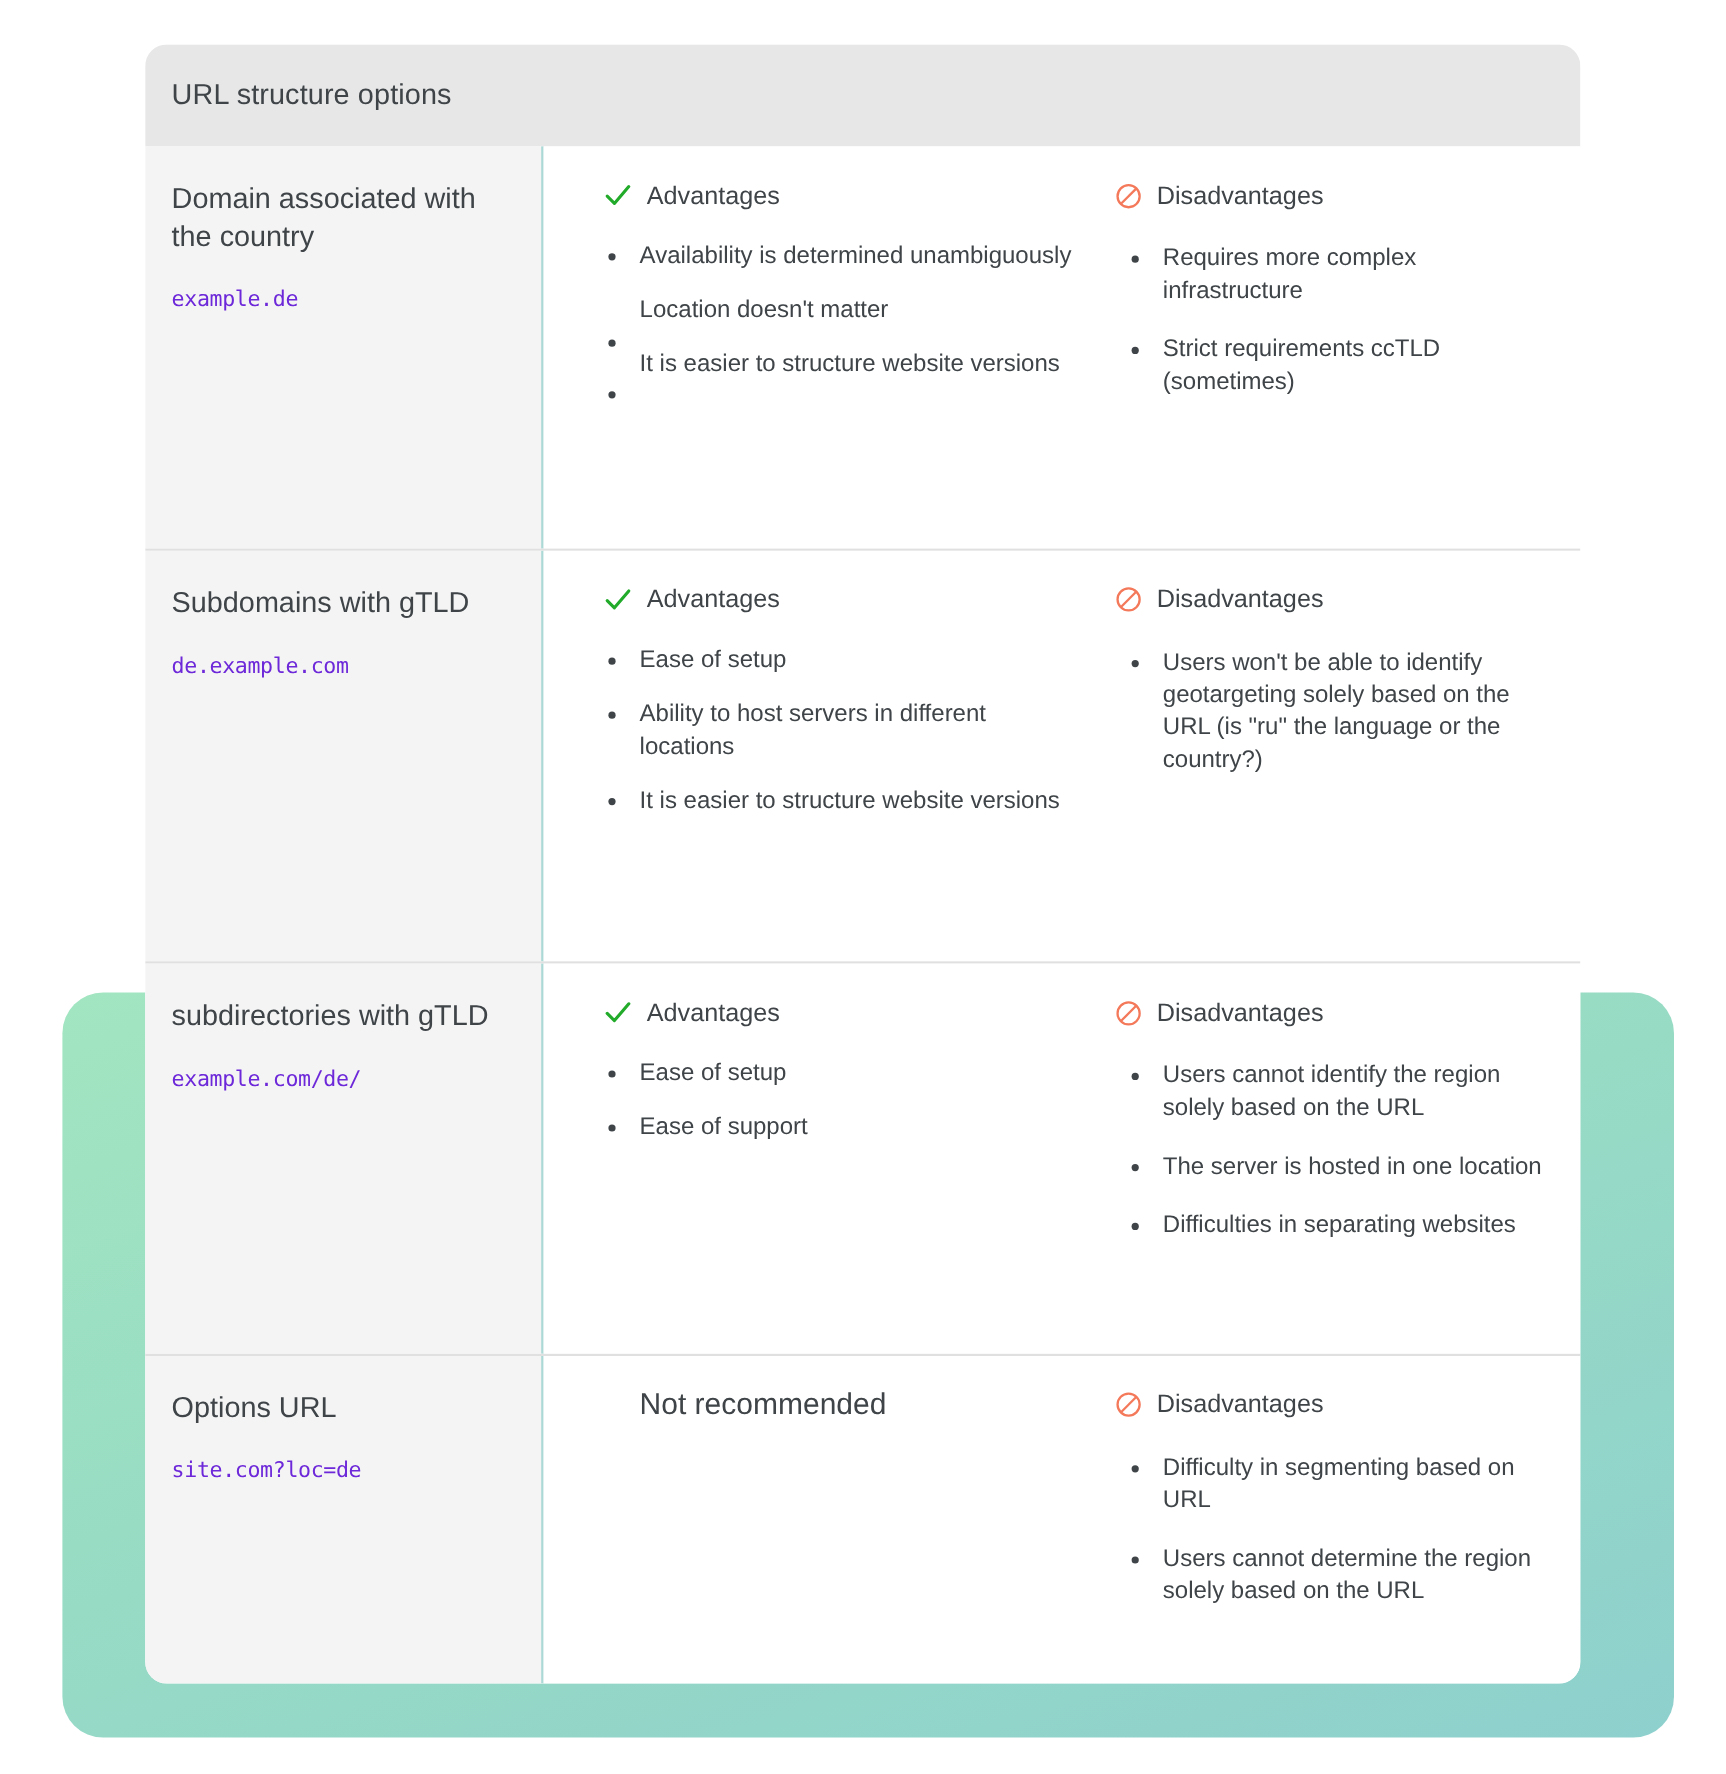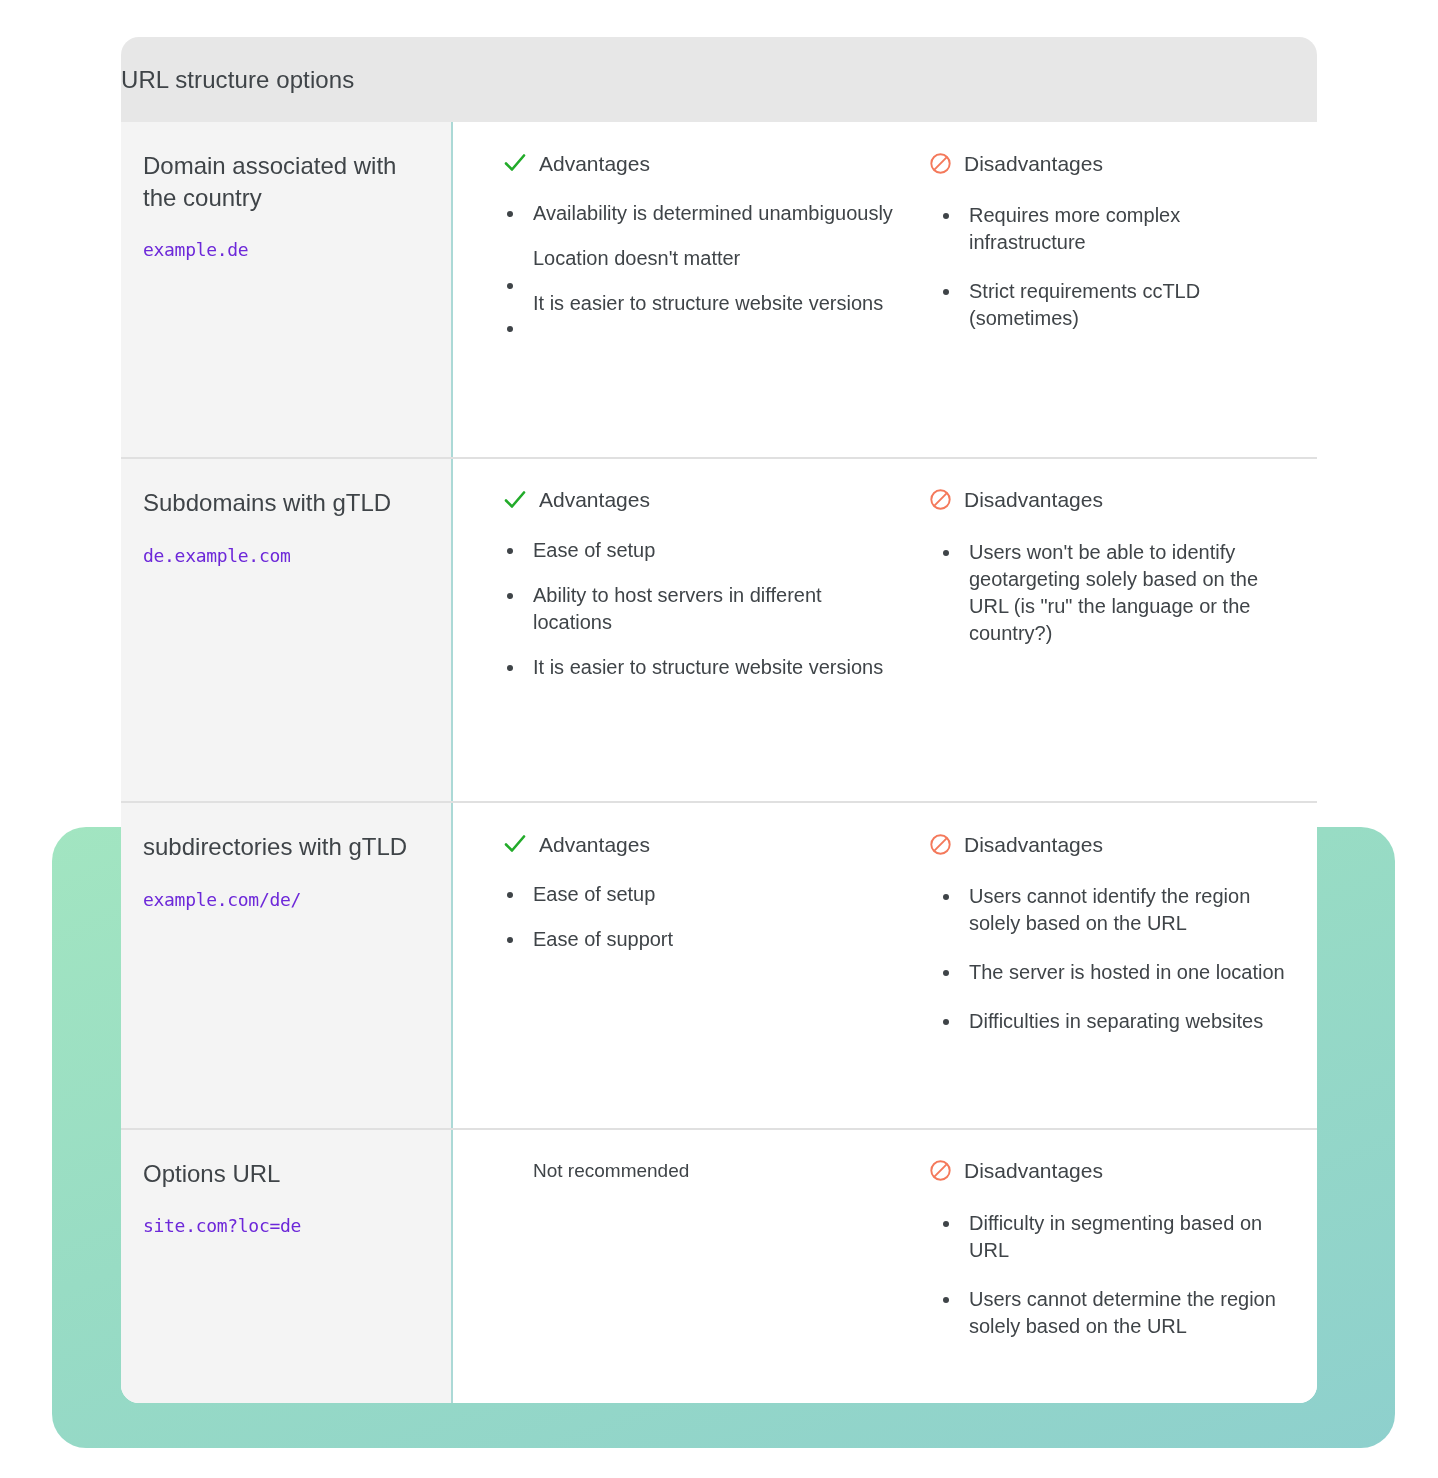--- a/index.html
+++ b/index.html
@@ -38,20 +38,21 @@
     background: #ffffff;
     overflow: hidden;
     z-index: 2;
   }
 
   #card-header {
     height: 85px;
     background: #e7e7e7;
     display: flex;
     align-items: center;
+    padding-left: 22px;
     box-sizing: border-box;
   }
   #card-header .title {
     font-size: 24px;
     color: #3f4448;
     letter-spacing: 0.1px;
   }
 
   #table {
     display: flex;
@@ -113,21 +114,21 @@
     font-size: 21px;
     color: #3f4448;
     height: 30px;
   }
   .sec-head .txt { line-height: 1; }
 
   .check-icon { width: 24px; height: 24px; flex: 0 0 24px; display:block; }
   .ban-icon { width: 23px; height: 23px; flex: 0 0 23px; display:block; }
 
   .plain-note {
-    font-size: 19px;
+    font-size: 25px;
     color: #3f4448;
     padding-left: 30px;
     line-height: 1;
     height: 30px;
     display: flex;
     align-items: center;
   }
 
   ul.blist {
     list-style: none;

